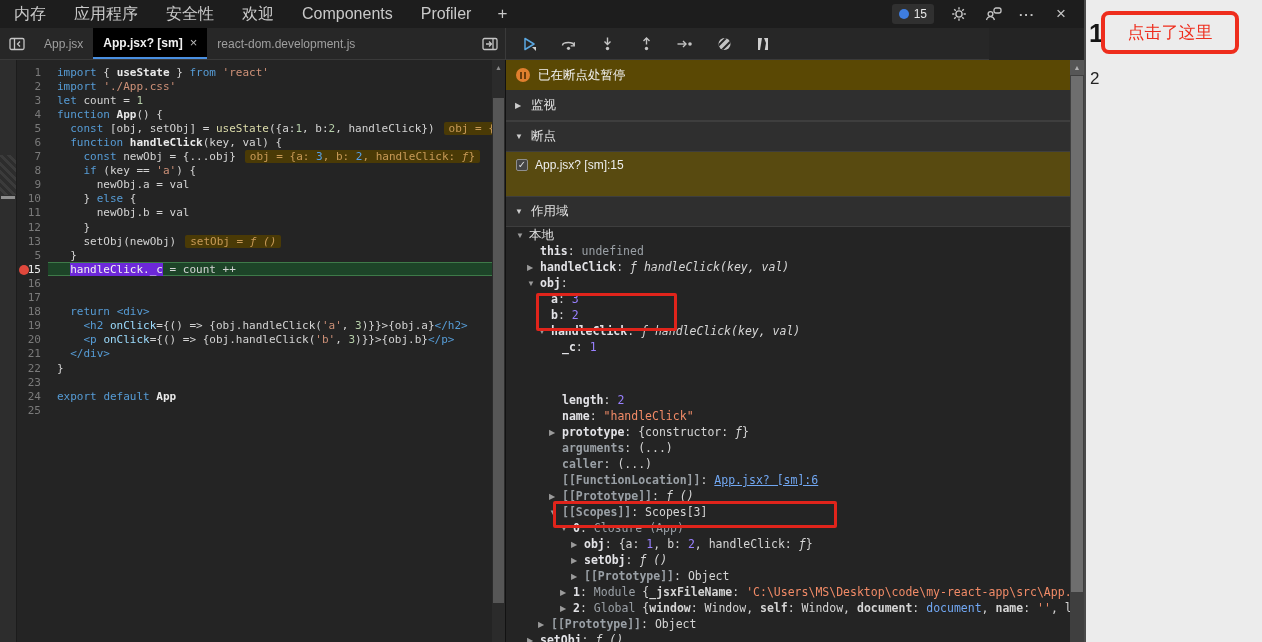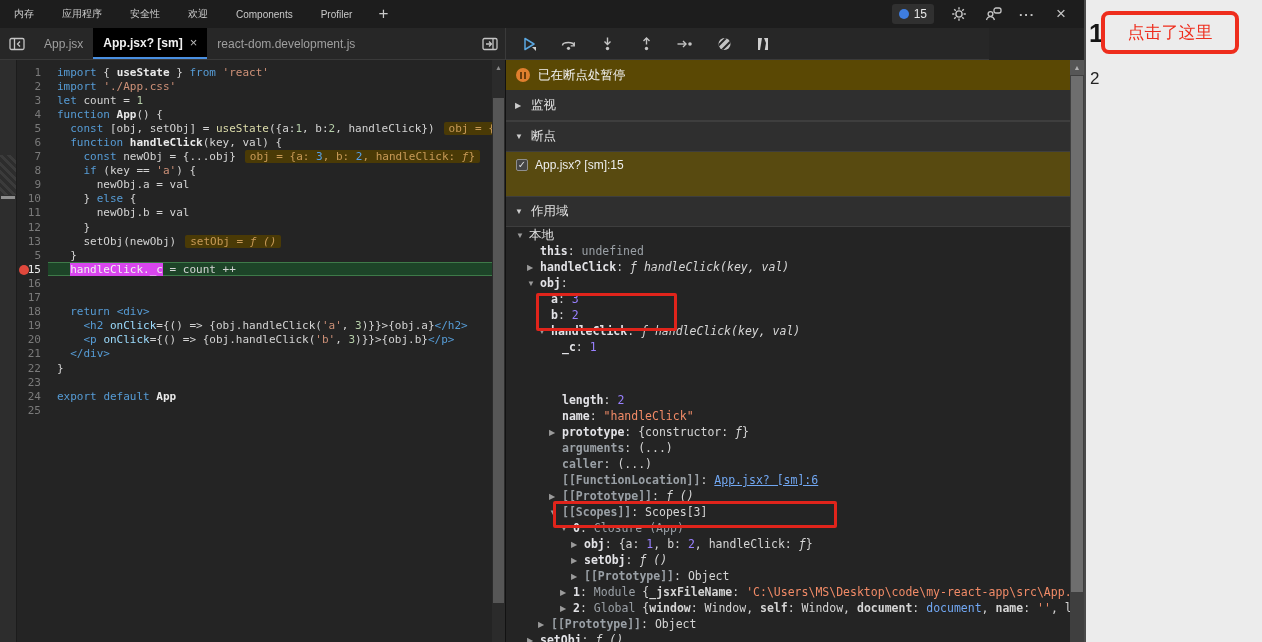--- a/index.html
+++ b/index.html
@@ -6,21 +6,21 @@
   html,body { width:1262px; height:642px; overflow:hidden; background:#ececec;
     font-family:"Liberation Sans", sans-serif; }
   #stage { position:relative; width:1262px; height:642px; }
 
   
   #devtools { position:absolute; left:0; top:0; width:1084px; height:642px; background:#242424; }
 
   
   #topbar { position:absolute; left:0; top:0; width:1084px; height:28px; background:#1d1d1d;
     display:flex; align-items:center; }
-  .tt { padding:0 14px; font-size:10px; color:#c9c9c9; height:28px; display:flex; align-items:center; cursor:default; }
+  .tt { padding:0 14px; font-size:16px; color:#c9c9c9; height:28px; display:flex; align-items:center; cursor:default; }
   .tt-plus { font-size:17px; color:#c9c9c9; padding:0 12px; }
   #topbar-right { margin-left:auto; display:flex; align-items:center; gap:8px; padding-right:10px; }
   .tb-ic { width:26px; height:22px; display:flex; align-items:center; justify-content:center; color:#c5c5c5; }
   #issues-badge { background:#303030; border-radius:3px; height:20px; display:flex; align-items:center;
     gap:5px; padding:0 7px; margin-right:4px; }
   .iss-dot { width:10px; height:10px; border-radius:50%; background:#3e7de0; display:inline-block; }
   .iss-n { color:#e8e8e8; font-size:12px; }
   .x-ic { font-size:17px; } .more-ic { font-size:13px; letter-spacing:1px; font-weight:bold; }
 
   
@@ -46,21 +46,21 @@
   #editor { position:absolute; left:17px; top:60px; width:475px; height:582px; background:#242424;
     font-family:"DejaVu Sans Mono", monospace; font-size:11px; padding-top:5px; overflow:hidden; }
   .cl { display:flex; height:14.1px; align-items:center; }
   .gut { width:31px; flex:none; text-align:right; padding-right:7px; color:#7a7a7a; position:relative; }
   .cl.current .gut { color:#ececec; }
   .bp-dot { position:absolute; left:2px; top:2px; width:10px; height:10px; border-radius:50%; background:#e0483c; }
   .codew { flex:1; white-space:pre; padding-left:9px; display:flex; align-items:center; height:100%; }
   .cl.current .codew { background:#1d4428; border-top:1px solid #3e7a49; border-bottom:1px solid #3e7a49; }
   .tk-kw{color:#569cd6} .tk-pl{color:#d4d4d4} .tk-str{color:#ce9178} .tk-num{color:#b5cea8}
   .tk-fn{color:#dcdcaa} .tk-b{color:#e9e9e9;font-weight:bold} .tk-tag{color:#569cd6} .tk-attr{color:#9cdcfe}
-  .tk-sel{background:#d946ef;color:#f0f0f0}
+  .tk-sel{background:#6d28d9;color:#f0f0f0}
   .hint { margin-left:9px; background:#4a3a06; color:#c89a57; padding:0 5px; border-radius:2px; white-space:pre; }
   .tk-h{color:#c89a57} .tk-hnum{color:#56a0e8} .tk-hfn{color:#c89a57;font-style:italic}
 
   
   #ed-scroll { position:absolute; left:492px; top:60px; width:13px; height:582px; background:#2b2b2b; }
   #ed-scroll .sb-up { height:14px; display:flex; align-items:center; justify-content:center; color:#8a8a8a; font-size:7px; }
   #ed-scroll .sb-thumb { position:absolute; left:1px; top:38px; width:11px; height:505px; background:#565656; }
   #vdivider { position:absolute; left:505px; top:60px; width:1px; height:582px; background:#121212; }
 
   

